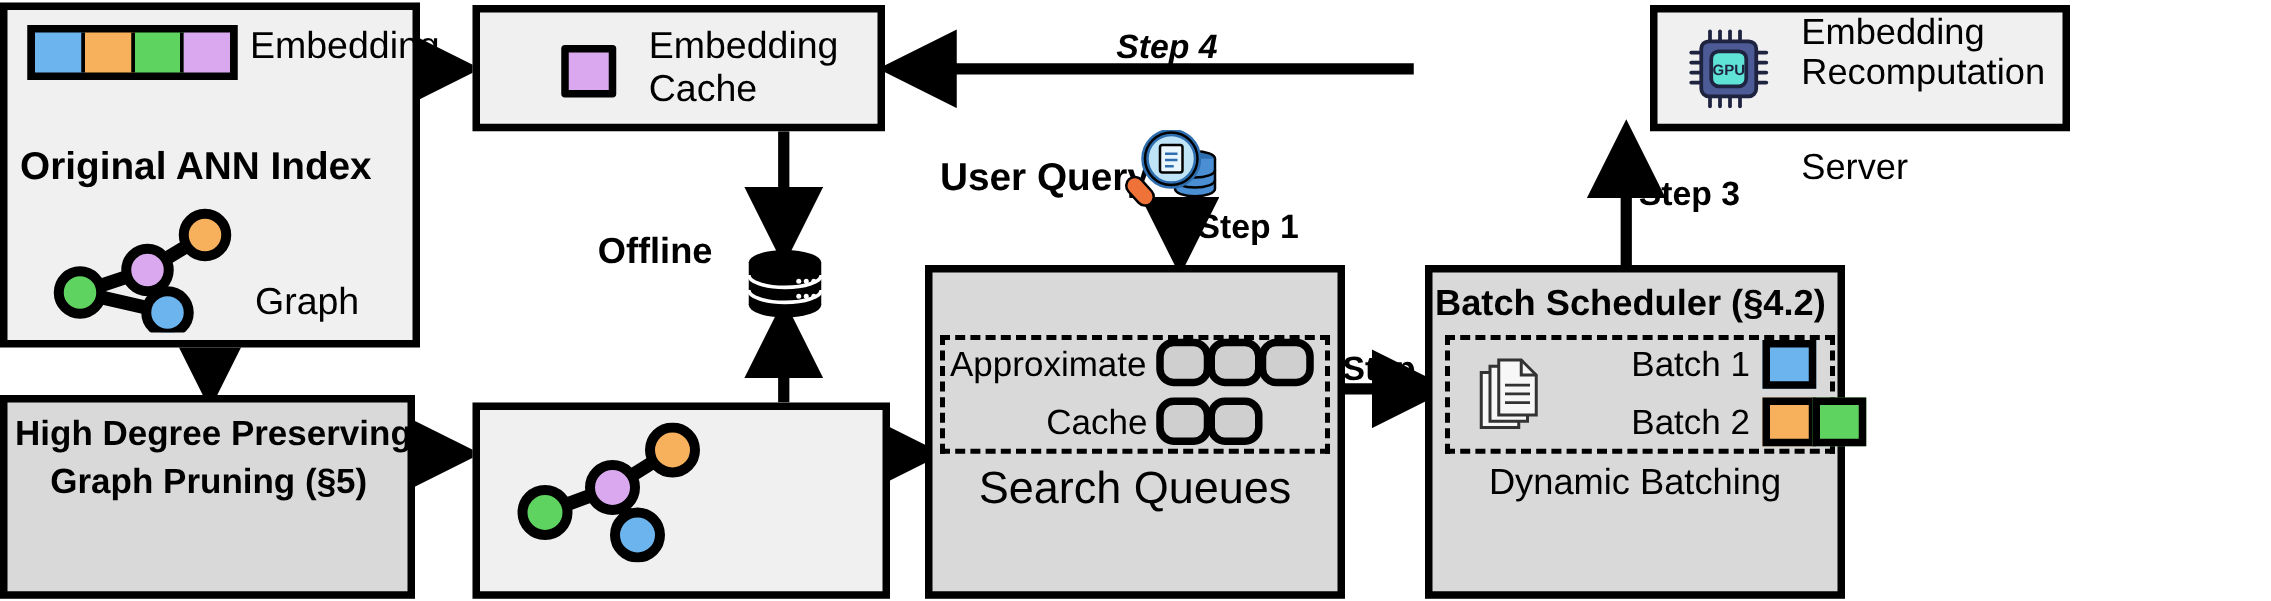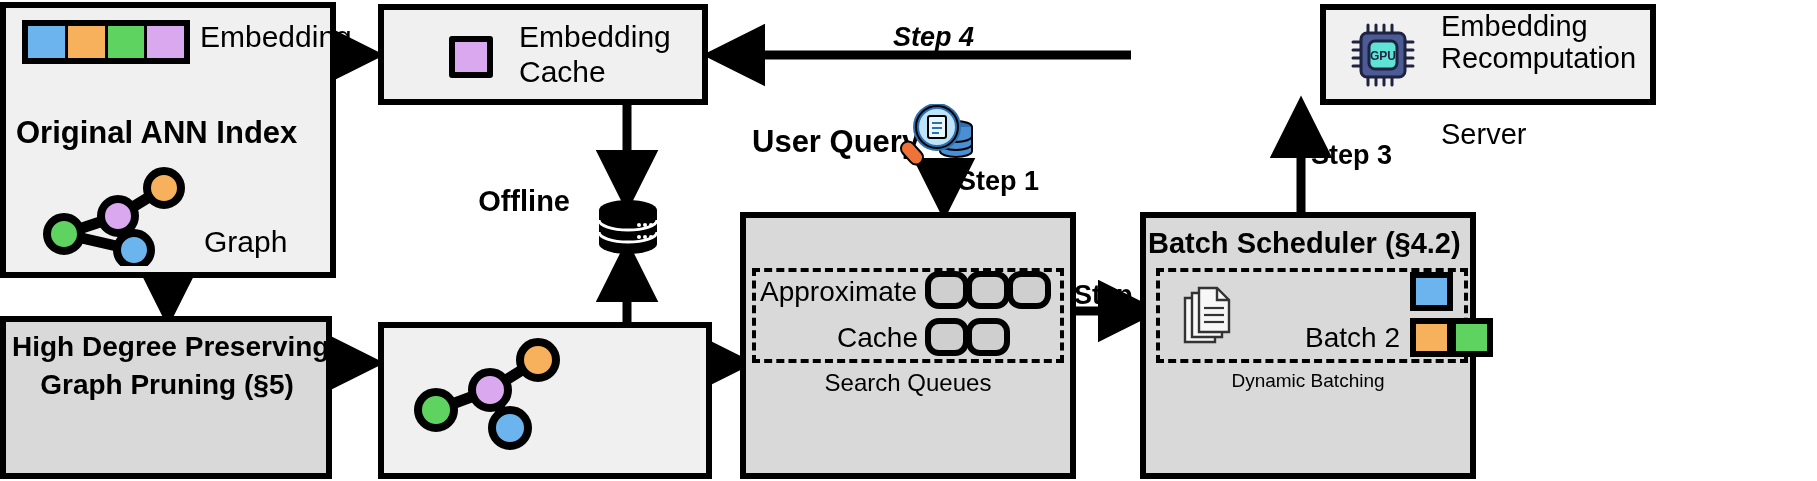--- a/index.html
+++ b/index.html
@@ -199,21 +199,21 @@
 
   <div class="lbl t-reg" style="left:760px;top:276px;font-size:28px;">Approximate</div>
   <div class="slot" style="left:925px;top:271px;width:44px;height:38px;"></div>
   <div class="slot" style="left:966px;top:271px;width:44px;height:38px;"></div>
   <div class="slot" style="left:1007px;top:271px;width:44px;height:38px;"></div>
 
   <div class="lbl t-reg" style="left:760px;top:322px;width:158px;text-align:right;font-size:28px;">Cache</div>
   <div class="slot" style="left:925px;top:318px;width:44px;height:38px;"></div>
   <div class="slot" style="left:966px;top:318px;width:44px;height:38px;"></div>
 
-  <div class="lbl t-reg" style="left:748px;top:370px;width:320px;text-align:center;font-size:24px;">Search Queues</div>
+  <div class="lbl t-reg" style="left:748px;top:370px;width:320px;text-align:center;font-size:36px;">Search Queues</div>
 
   <div class="lbl t-bold" style="left:1074px;top:280px;font-size:27px;">Step 2</div>
 
   <div class="box shaded" style="left:1140px;top:212px;width:336px;height:267px;"></div>
   <div class="lbl t-bold" style="left:1148px;top:227px;width:320px;text-align:left;font-size:29px;">Batch Scheduler (§4.2)</div>
 
   <div class="dashed" style="left:1156px;top:268px;width:312px;height:95px;"></div>
 
   <svg class="icon" style="left:1182px;top:284px;" width="52" height="62" viewBox="0 0 52 62">
     <g fill="#f7f7f7" stroke="#333" stroke-width="2.4">
@@ -222,27 +222,28 @@
       <path d="M17,4 L35,4 L47,16 L47,48 L17,48 Z"></path>
     </g>
     <path d="M35,4 L35,16 L47,16" fill="none" stroke="#333" stroke-width="2.4"></path>
     <g stroke="#333" stroke-width="2.2">
       <line x1="22" y1="24" x2="42" y2="24"></line>
       <line x1="22" y1="31" x2="42" y2="31"></line>
       <line x1="22" y1="38" x2="42" y2="38"></line>
     </g>
   </svg>
 
+  <div class="lbl t-reg" style="left:1240px;top:276px;width:160px;text-align:right;font-size:28px;">Batch 1</div>
   <div class="bsq" style="left:1410px;top:272px;width:43px;height:39px;background:#6cb4ee;"></div>
 
   <div class="lbl t-reg" style="left:1240px;top:322px;width:160px;text-align:right;font-size:28px;">Batch 2</div>
   <div class="bsq" style="left:1410px;top:318px;width:43px;height:39px;background:#f7b05b;"></div>
   <div class="bsq" style="left:1450px;top:318px;width:43px;height:39px;background:#5fd35f;"></div>
 
-  <div class="lbl t-reg" style="left:1148px;top:370px;width:320px;text-align:center;font-size:19px;">Dynamic Batching</div>
+  <div class="lbl t-reg" style="left:1148px;top:370px;width:320px;text-align:center;font-size:29px;">Dynamic Batching</div>
 
   <div class="lbl t-bold" style="left:1311px;top:140px;font-size:27px;">Step 3</div>
 
   <div class="box" style="left:1320px;top:4px;width:336px;height:101px;"></div>
 
   <svg class="icon" style="left:1350px;top:22px;" width="66" height="66" viewBox="0 0 66 66">
     <g stroke="#1e2340" stroke-width="3" stroke-linecap="round">
       <line x1="18" y1="3" x2="18" y2="12"></line>
         <line x1="26" y1="3" x2="26" y2="12"></line>
       <line x1="34" y1="3" x2="34" y2="12"></line>

